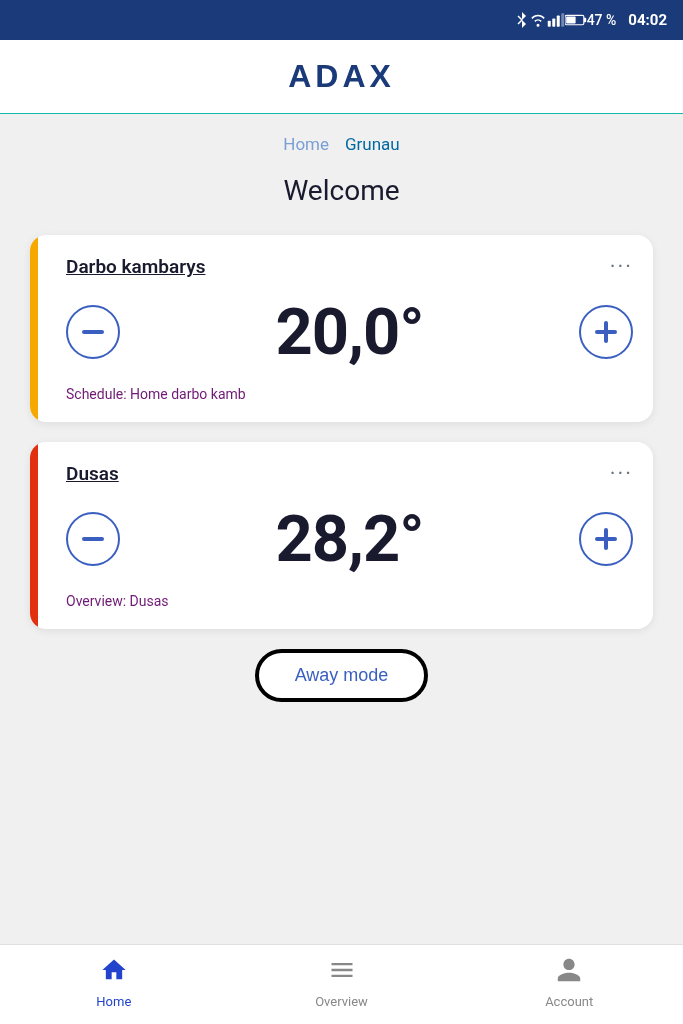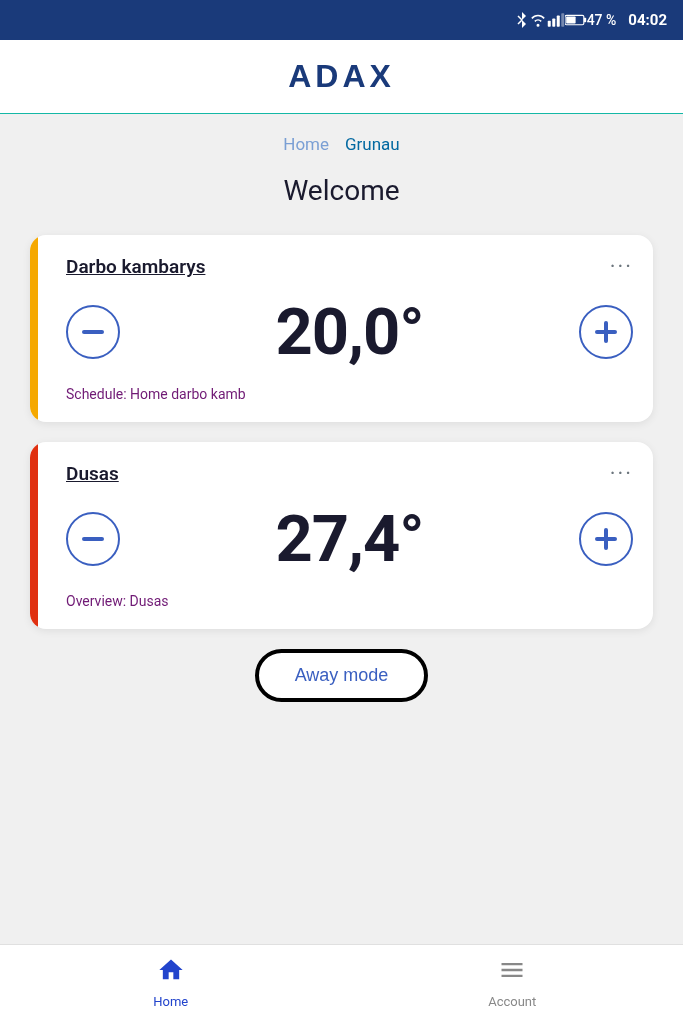--- a/index.html
+++ b/index.html
@@ -309,21 +309,21 @@
       <div class="card-header">
         <span class="device-name">Dusas</span>
         <span class="more-btn">···</span>
       </div>
       <div class="temp-row">
         <button class="temp-btn">
           <svg width="22" height="4" viewBox="0 0 22 4">
             <rect x="0" y="0" width="22" height="4" rx="2" fill="#3a5fc0"></rect>
           </svg>
         </button>
-        <span class="temp-value">27,4°</span>
+        <span class="temp-value">28,2°</span>
         <button class="temp-btn">
           <svg width="22" height="22" viewBox="0 0 22 22">
             <rect x="9" y="0" width="4" height="22" rx="2" fill="#3a5fc0"></rect>
             <rect x="0" y="9" width="22" height="4" rx="2" fill="#3a5fc0"></rect>
           </svg>
         </button>
       </div>
       <div class="schedule-label">Overview: Dusas</div>
     </div>
   </div>
@@ -344,17 +344,25 @@
     </div>
     <span class="nav-label" style="color:#2244cc;">Home</span>
   </div>
 
   <div class="nav-item">
     <div class="nav-icon" style="color:#888;">
       <svg width="28" height="28" viewBox="0 0 24 24" fill="currentColor">
         <path d="M3 6h18v2H3zm0 5h18v2H3zm0 5h18v2H3z"></path>
       </svg>
     </div>
+    <span class="nav-label">Overview</span>
+  </div>
+
+  <div class="nav-item">
+    <div class="nav-icon" style="color:#888;">
+      <svg width="28" height="28" viewBox="0 0 24 24" fill="currentColor">
+        <path d="M12 12c2.7 0 4.8-2.1 4.8-4.8S14.7 2.4 12 2.4 7.2 4.5 7.2 7.2 9.3 12 12 12zm0 2.4c-3.2 0-9.6 1.6-9.6 4.8v2.4h19.2v-2.4c0-3.2-6.4-4.8-9.6-4.8z"></path>
+      </svg>
+    </div>
     <span class="nav-label">Account</span>
   </div>
 
-
 </div>
 
 </body></html>

